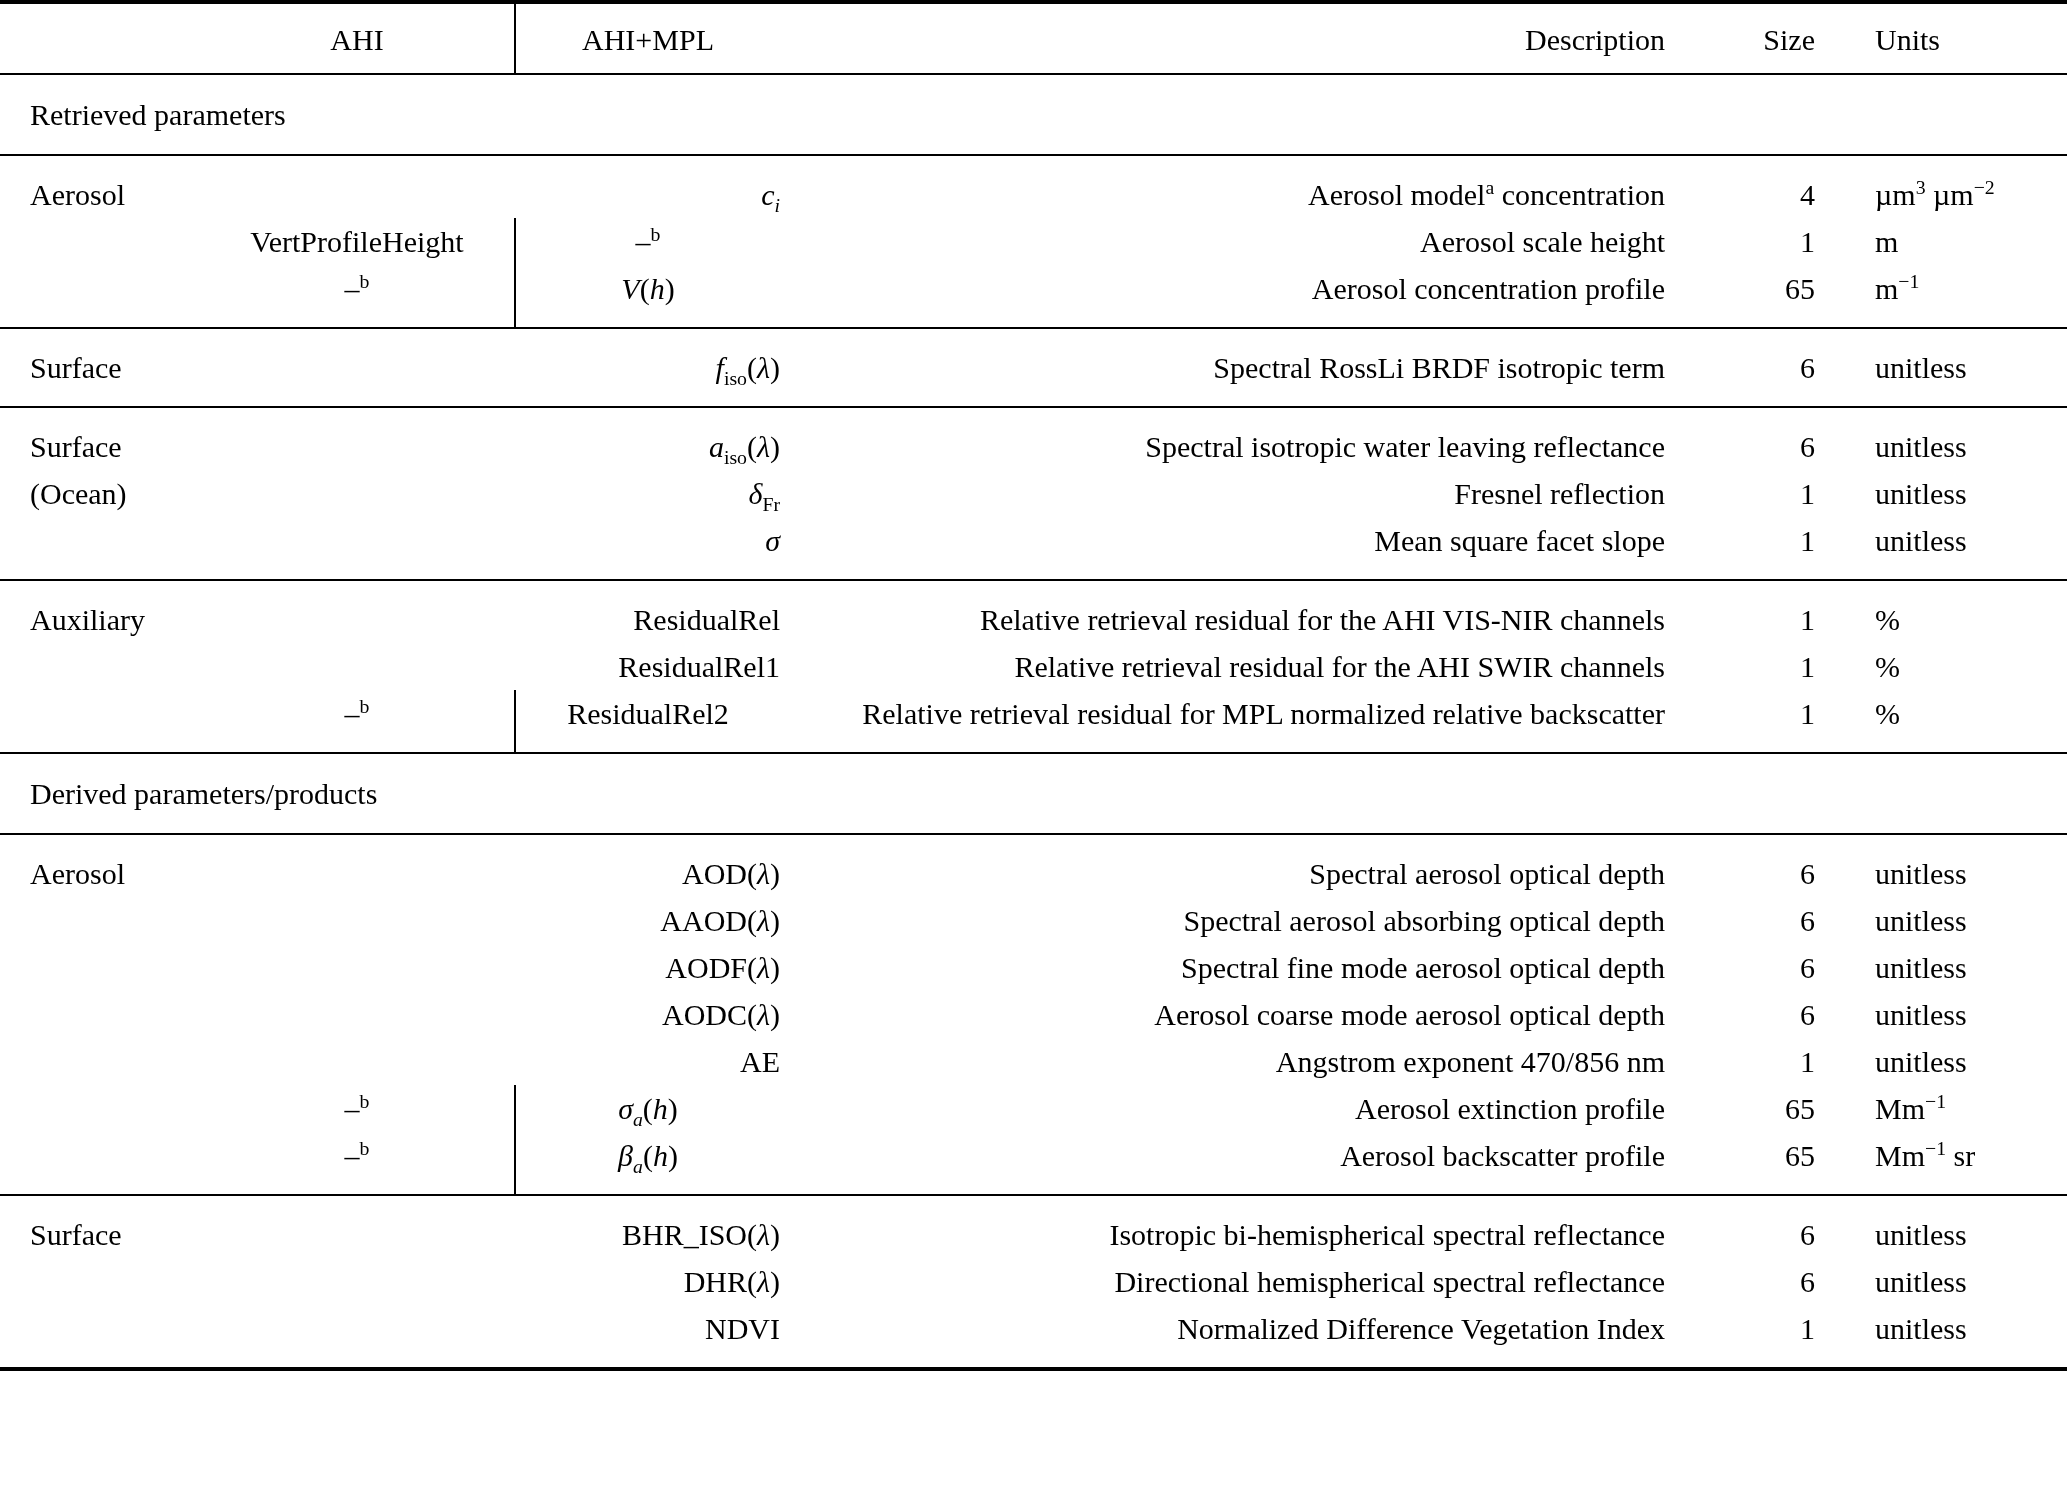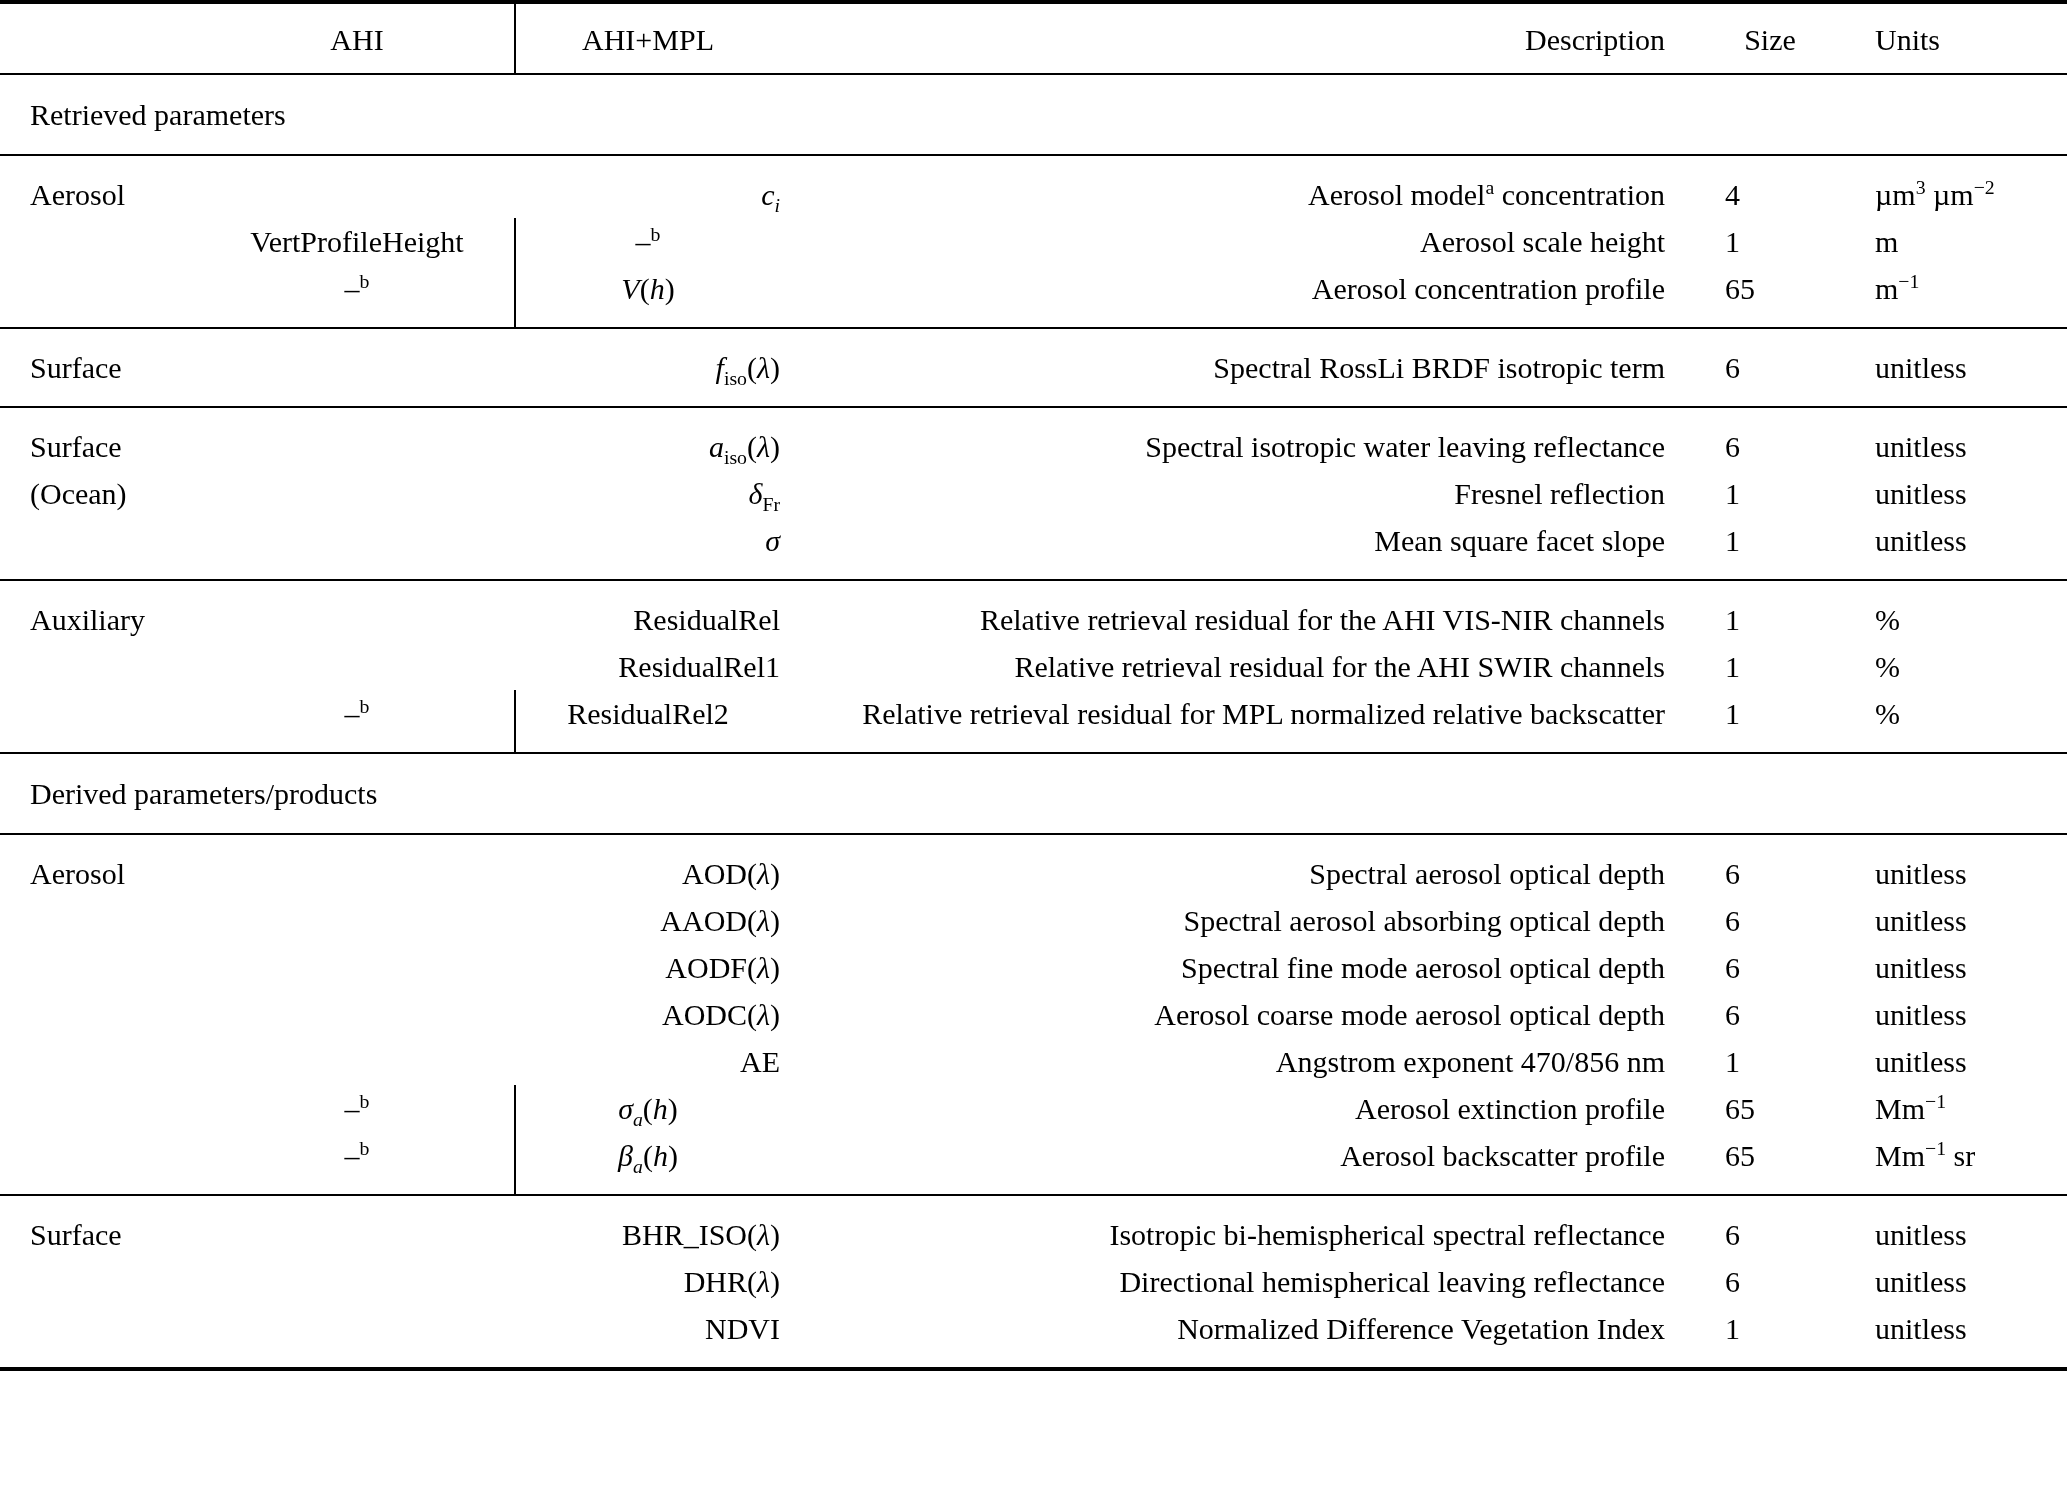--- a/index.html
+++ b/index.html
@@ -39,21 +39,21 @@
     font-size: 30px;
     overflow: visible;
     white-space: normal;
   }
   thead th { padding-top: 12px; padding-bottom: 10px; }
   .grp   { text-align: left;  padding-left: 30px; }
   .ahi   { text-align: center; }
   .mpl   { text-align: center; }
   .span2 { text-align: right; }
   .desc  { text-align: right; padding-left: 30px; padding-right: 60px; }
-  .size  { }
+  .size  { text-align: right; }
   .units { text-align: left; padding-left: 60px; }
   .divider { border-right: 2px solid #000; }
   tbody.sec tr:first-child td { padding-top: 15px; }
   tbody.sec tr:last-child td  { padding-bottom: 15px; }
   td.band {
     text-align: left;
     padding: 16px 0 16px 30px;
   }
   sup, sub {
     font-size: 66%;
@@ -234,21 +234,21 @@
         <tr>
           <td class="grp">Surface</td>
           <td class="span2" colspan="2">BHR_ISO(<i>λ</i>)</td>
           <td class="desc">Isotropic bi-hemispherical spectral reflectance</td>
           <td class="size">6</td>
           <td class="units">unitless</td>
         </tr>
         <tr>
           <td class="grp"></td>
           <td class="span2" colspan="2">DHR(<i>λ</i>)</td>
-          <td class="desc">Directional hemispherical leaving reflectance</td>
+          <td class="desc">Directional hemispherical spectral reflectance</td>
           <td class="size">6</td>
           <td class="units">unitless</td>
         </tr>
         <tr>
           <td class="grp"></td>
           <td class="span2" colspan="2">NDVI</td>
           <td class="desc">Normalized Difference Vegetation Index</td>
           <td class="size">1</td>
           <td class="units">unitless</td>
         </tr>

